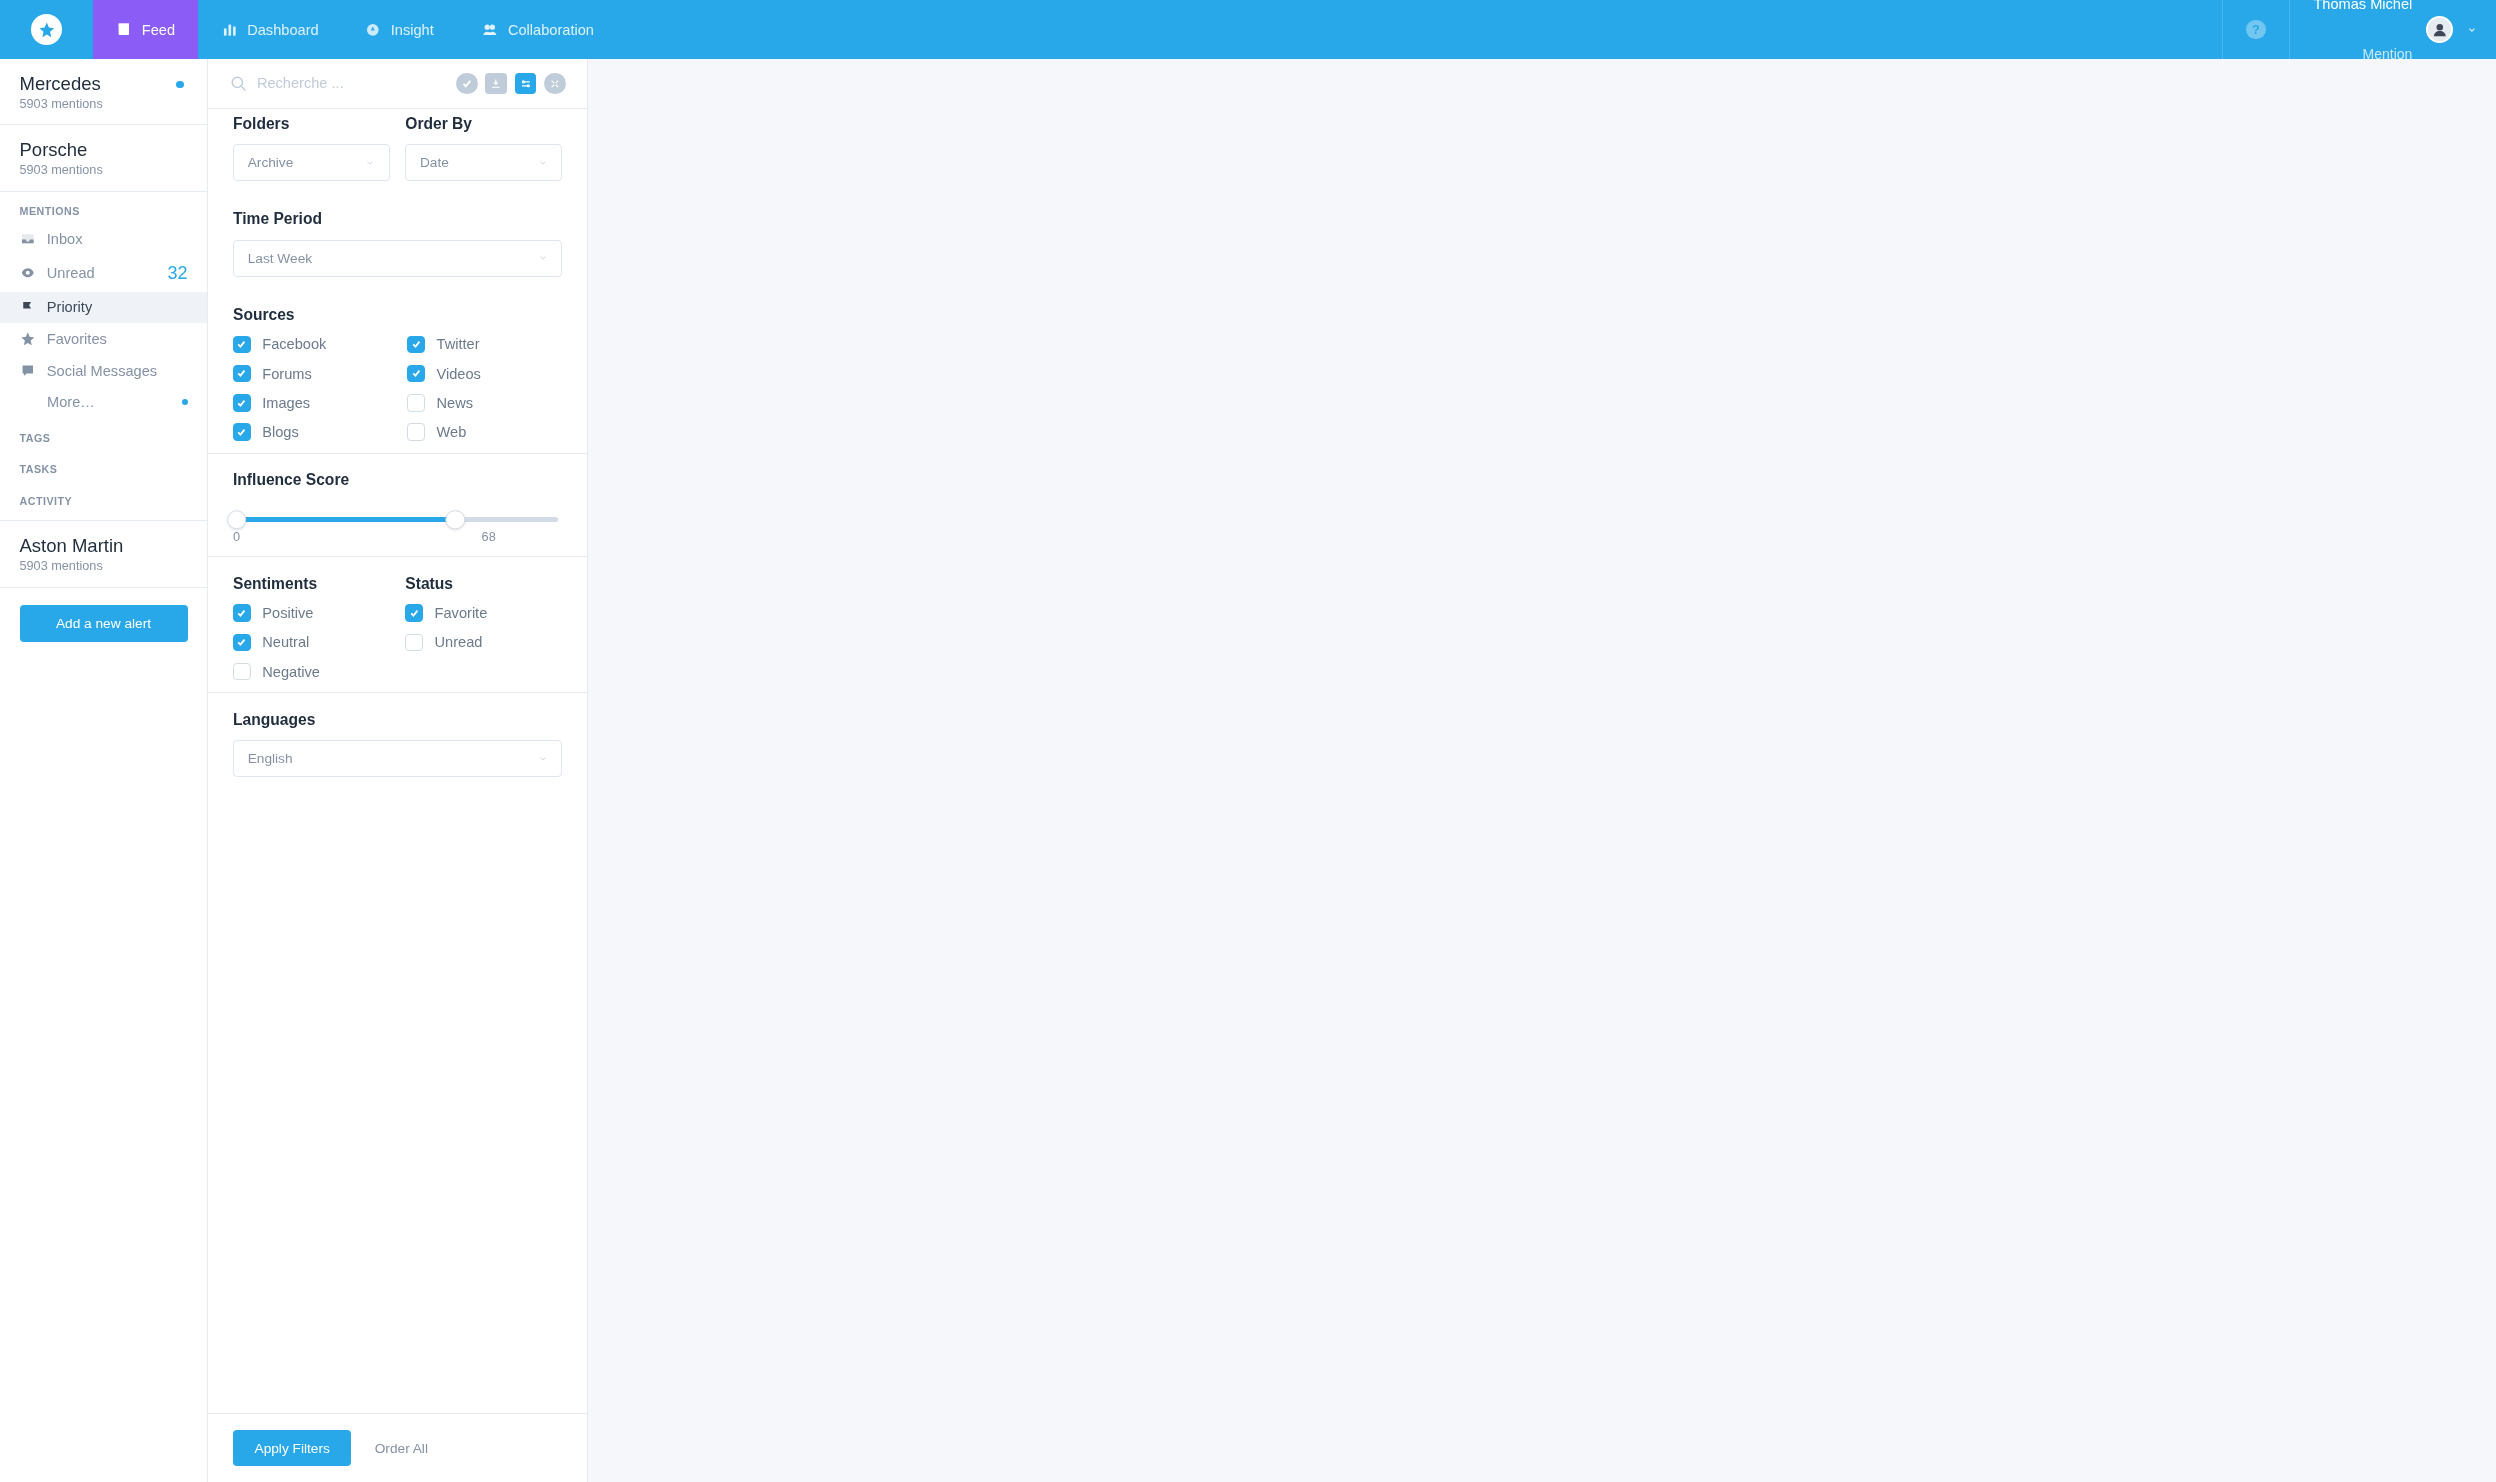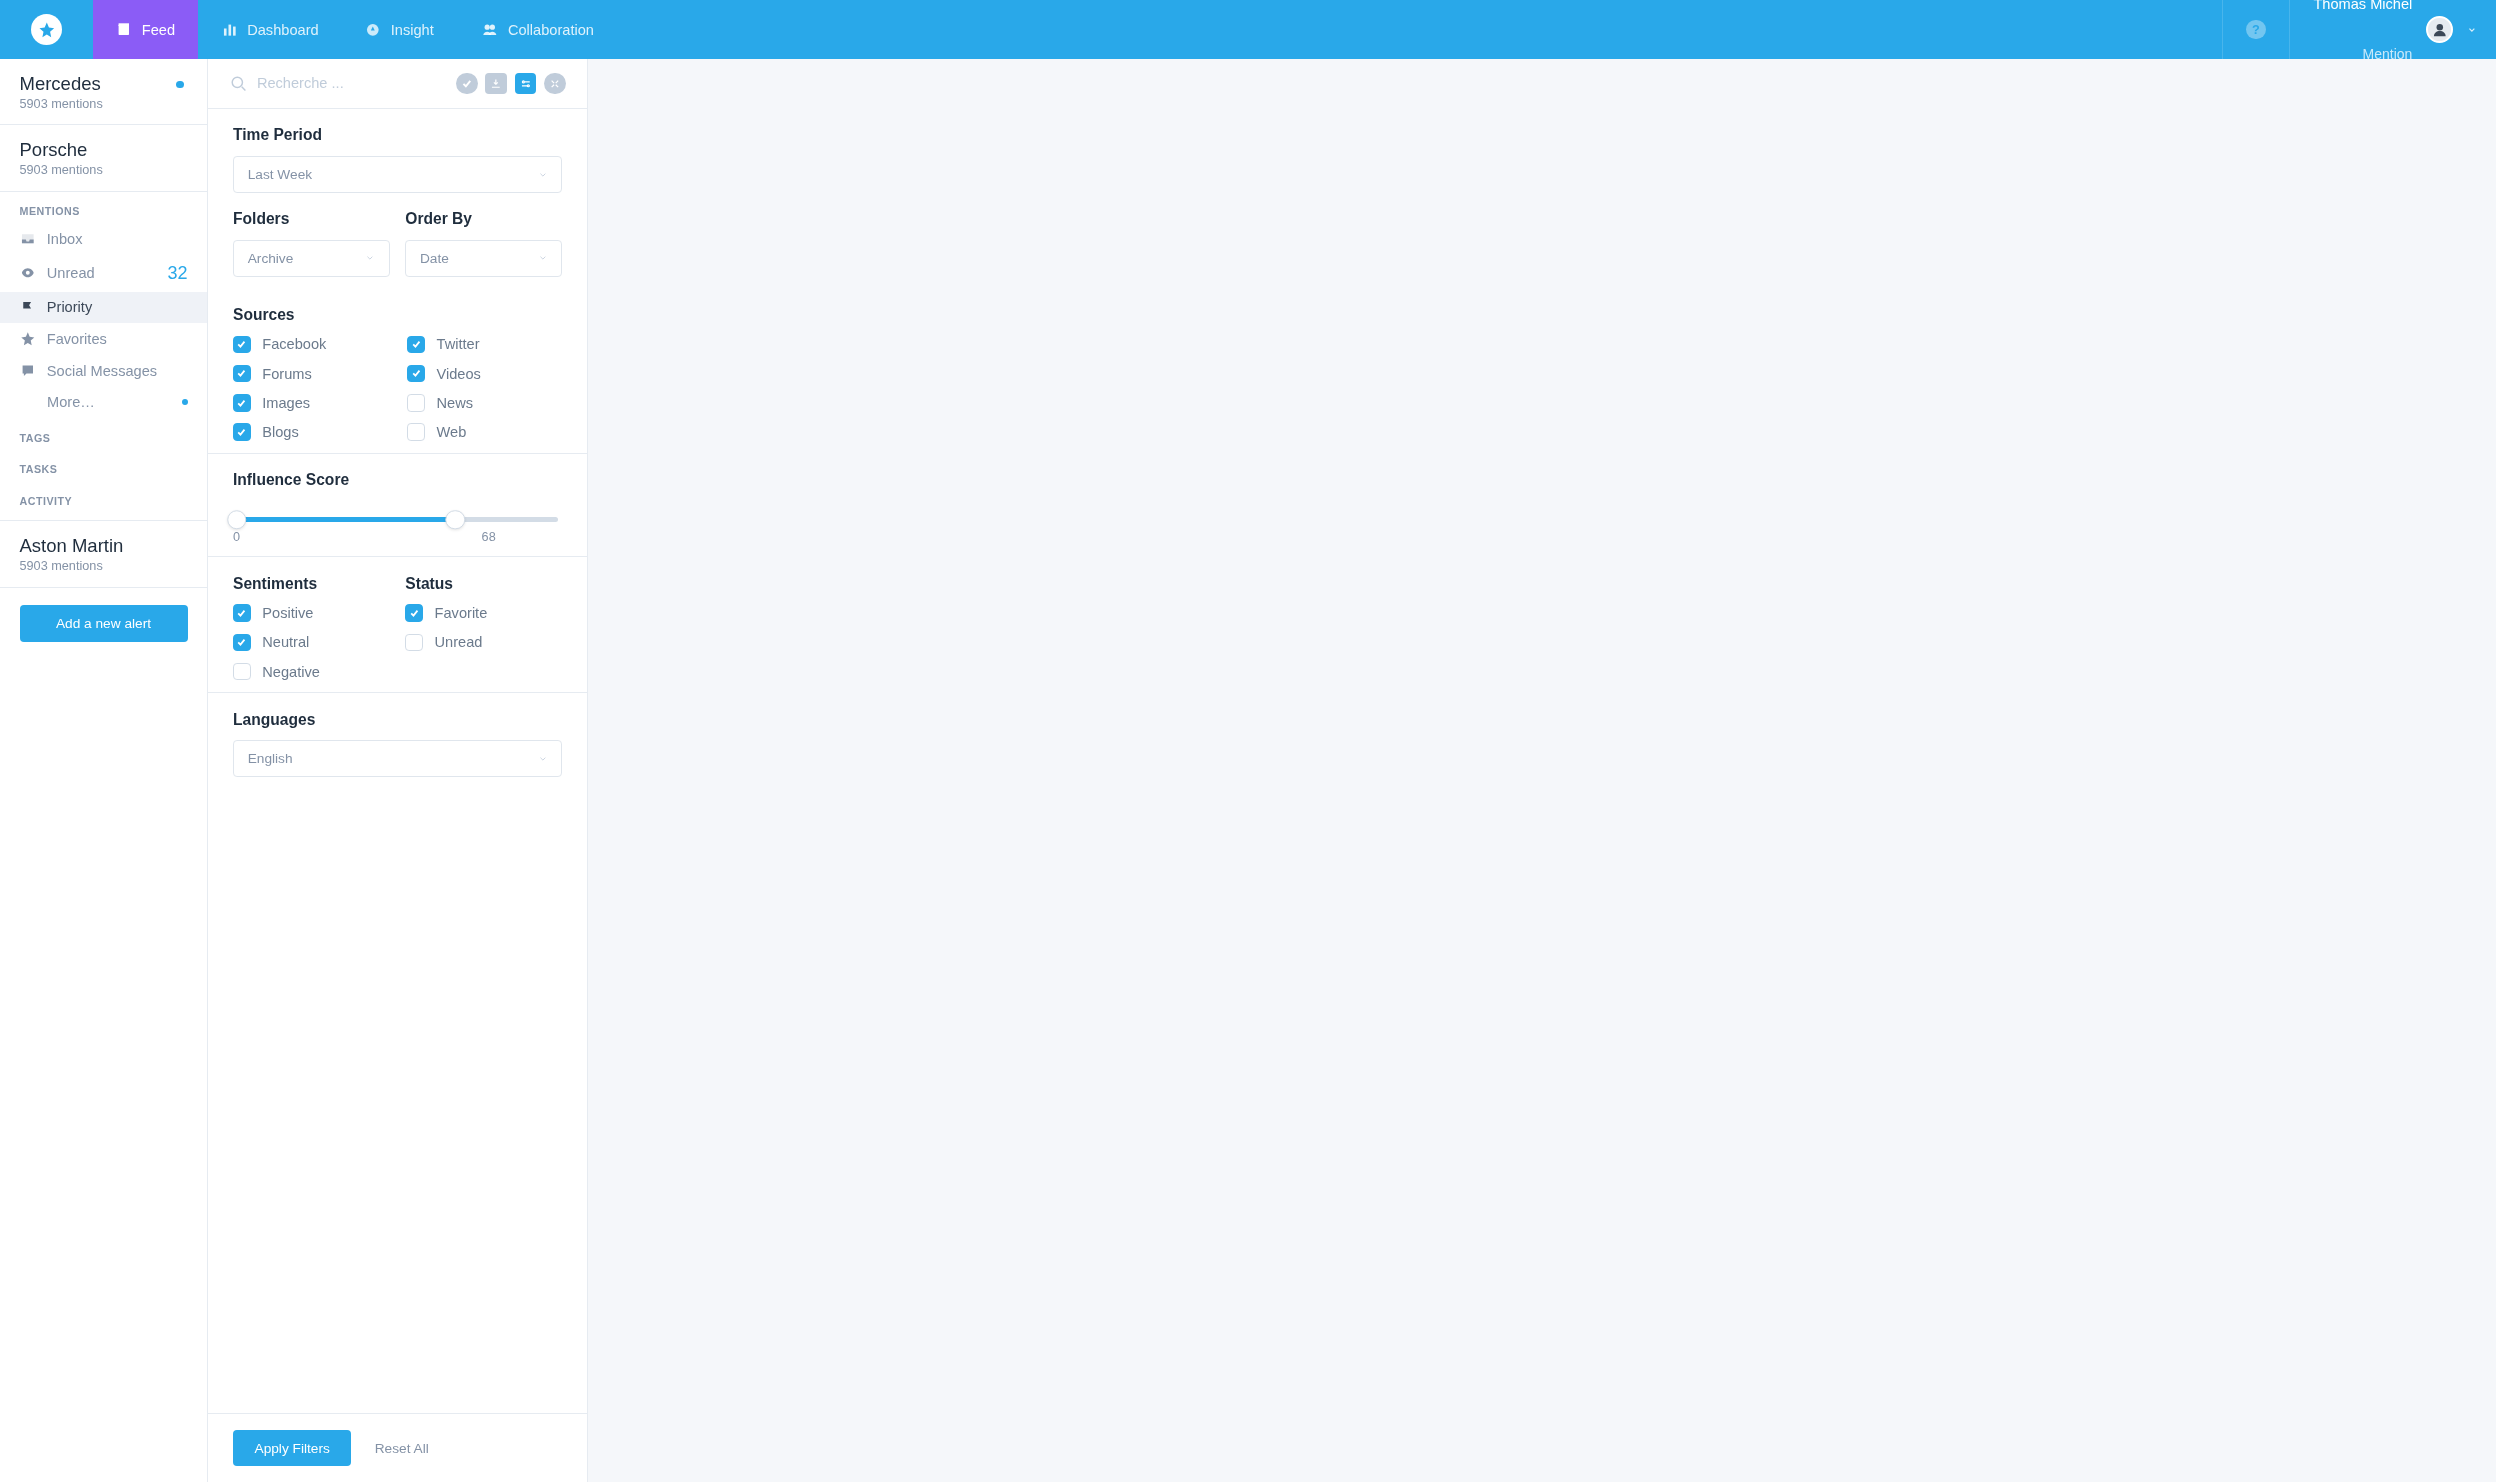--- a/index.html
+++ b/index.html
@@ -265,59 +265,59 @@
           </span>
         <span class="circ-icon round">
             <svg width="9.8" height="9.8" viewBox="0 0 24 24" fill="none" stroke="#fff" stroke-width="3">
               <path d="M4 4l6 6M20 20l-6-6M4 20l6-6M20 4l-6 6"></path>
             </svg>
           </span>
       </div>
     </div>
 
     <div class="filters-scroll">
+      <div class="filter-group no-border" style="padding-top:5.9px;">
+        <div class="two-col">
+          <div>
+            <div class="filter-title">Folders</div>
+            <div class="select">
+              <span>Archive</span>
+              <span>
+                  <svg width="9.8" height="9.8" viewBox="0 0 24 24" fill="none" stroke="#c0ccda" stroke-width="2">
+                    <path d="M6 9l6 6 6-6"></path>
+                  </svg>
+                </span>
+            </div>
+          </div>
+          <div>
+            <div class="filter-title">Order By</div>
+            <div class="select">
+              <span>Date</span>
+              <span>
+                  <svg width="9.8" height="9.8" viewBox="0 0 24 24" fill="none" stroke="#c0ccda" stroke-width="2">
+                    <path d="M6 9l6 6 6-6"></path>
+                  </svg>
+                </span>
+            </div>
+          </div>
+        </div>
+      </div>
+
       <div class="filter-group no-border">
         <div class="filter-title">Time Period</div>
         <div class="select">
           <span>Last Week</span>
           <span>
               <svg width="9.8" height="9.8" viewBox="0 0 24 24" fill="none" stroke="#c0ccda" stroke-width="2">
                 <path d="M6 9l6 6 6-6"></path>
               </svg>
             </span>
         </div>
       </div>
 
-      <div class="filter-group no-border" style="padding-top:5.9px;">
-        <div class="two-col">
-          <div>
-            <div class="filter-title">Folders</div>
-            <div class="select">
-              <span>Archive</span>
-              <span>
-                  <svg width="9.8" height="9.8" viewBox="0 0 24 24" fill="none" stroke="#c0ccda" stroke-width="2">
-                    <path d="M6 9l6 6 6-6"></path>
-                  </svg>
-                </span>
-            </div>
-          </div>
-          <div>
-            <div class="filter-title">Order By</div>
-            <div class="select">
-              <span>Date</span>
-              <span>
-                  <svg width="9.8" height="9.8" viewBox="0 0 24 24" fill="none" stroke="#c0ccda" stroke-width="2">
-                    <path d="M6 9l6 6 6-6"></path>
-                  </svg>
-                </span>
-            </div>
-          </div>
-        </div>
-      </div>
-
       <div class="filter-group">
         <div class="filter-title">Sources</div>
         <div class="check-list" id="sources-list">
             <div class="check-row">
               <div class="check on">
     <span class="box">
                   <svg width="10.7" height="10.7" viewBox="0 0 24 24" fill="none" stroke="#fff" stroke-width="4">
                     <path d="M5 12l5 5 9-11"></path>
                   </svg>
                 </span>
@@ -451,19 +451,19 @@
               <svg width="9.8" height="9.8" viewBox="0 0 24 24" fill="none" stroke="#c0ccda" stroke-width="2">
                 <path d="M6 9l6 6 6-6"></path>
               </svg>
             </span>
         </div>
       </div>
     </div>
 
     <div class="filter-footer">
       <button class="apply-btn">Apply Filters</button>
-      <span class="reset-link">Reset All</span>
+      <span class="reset-link">Order All</span>
     </div>
   </div>
 
   <div class="content-area"></div>
 </div>
 
 
 </body></html>

